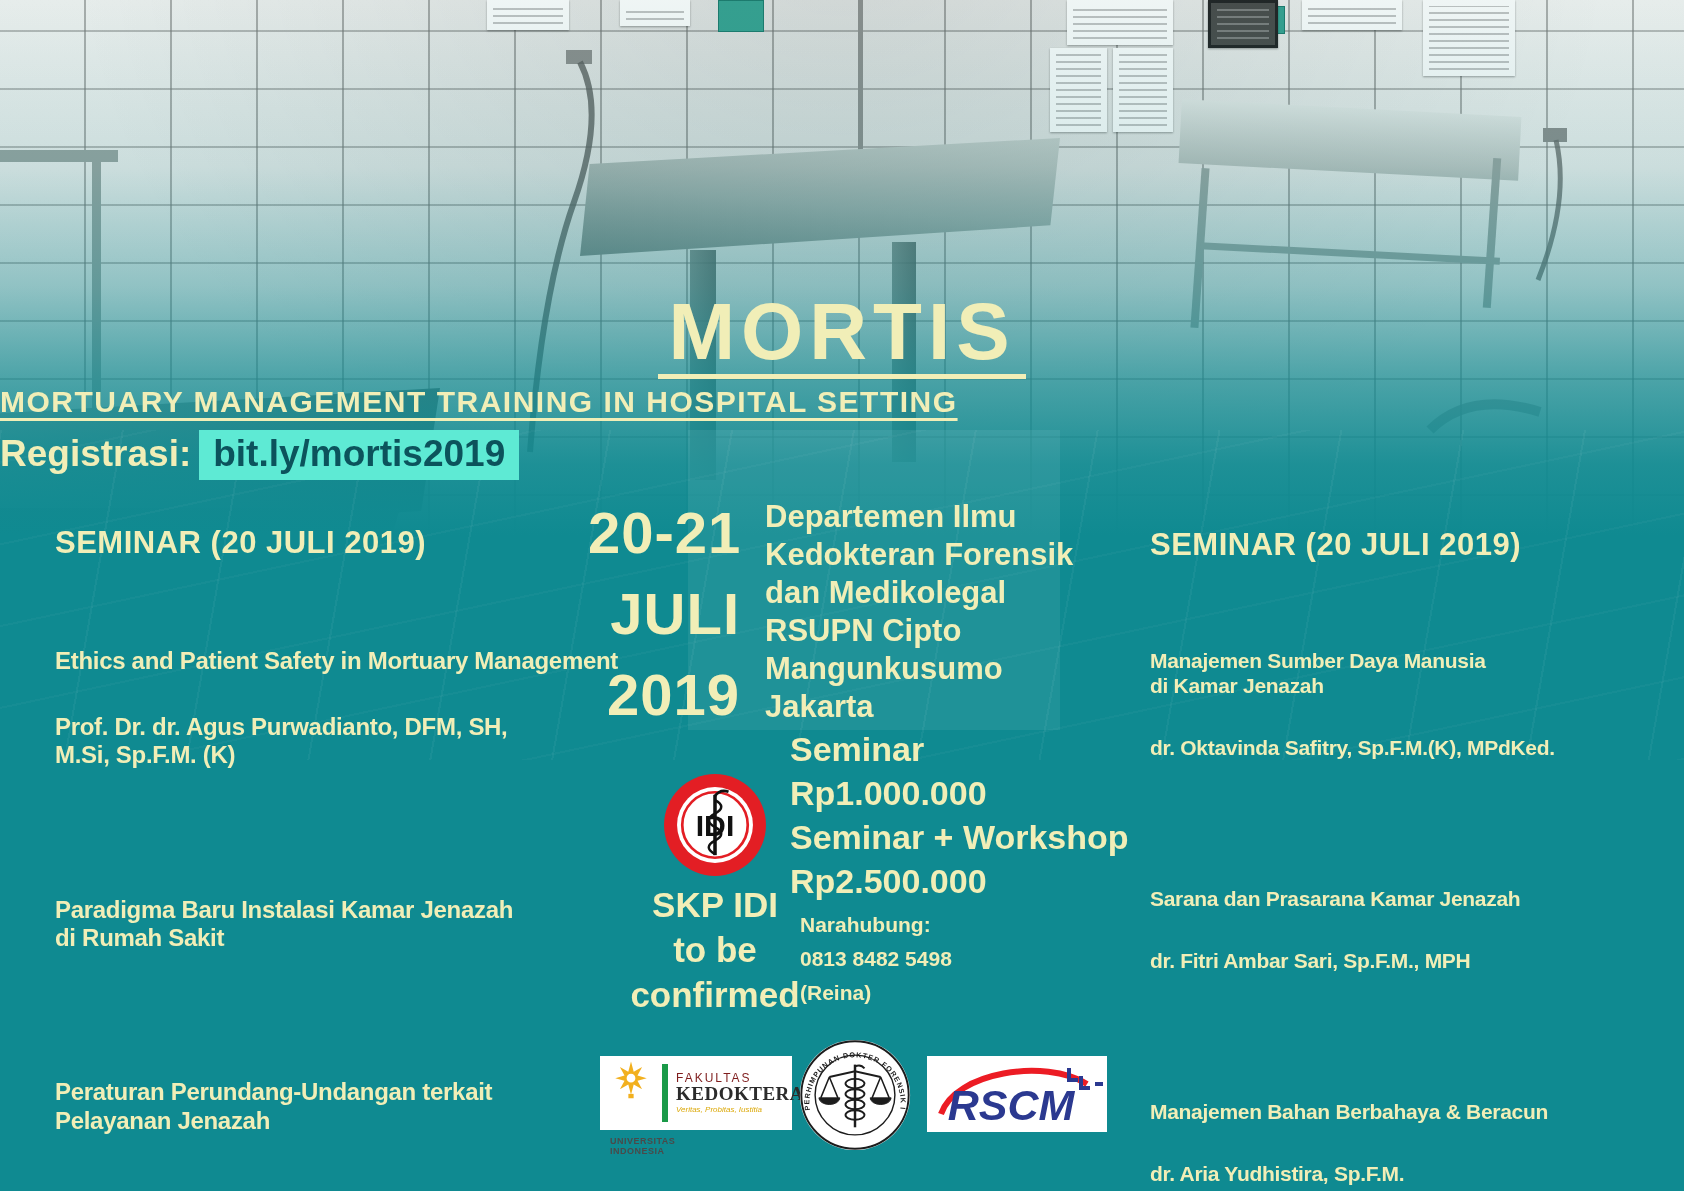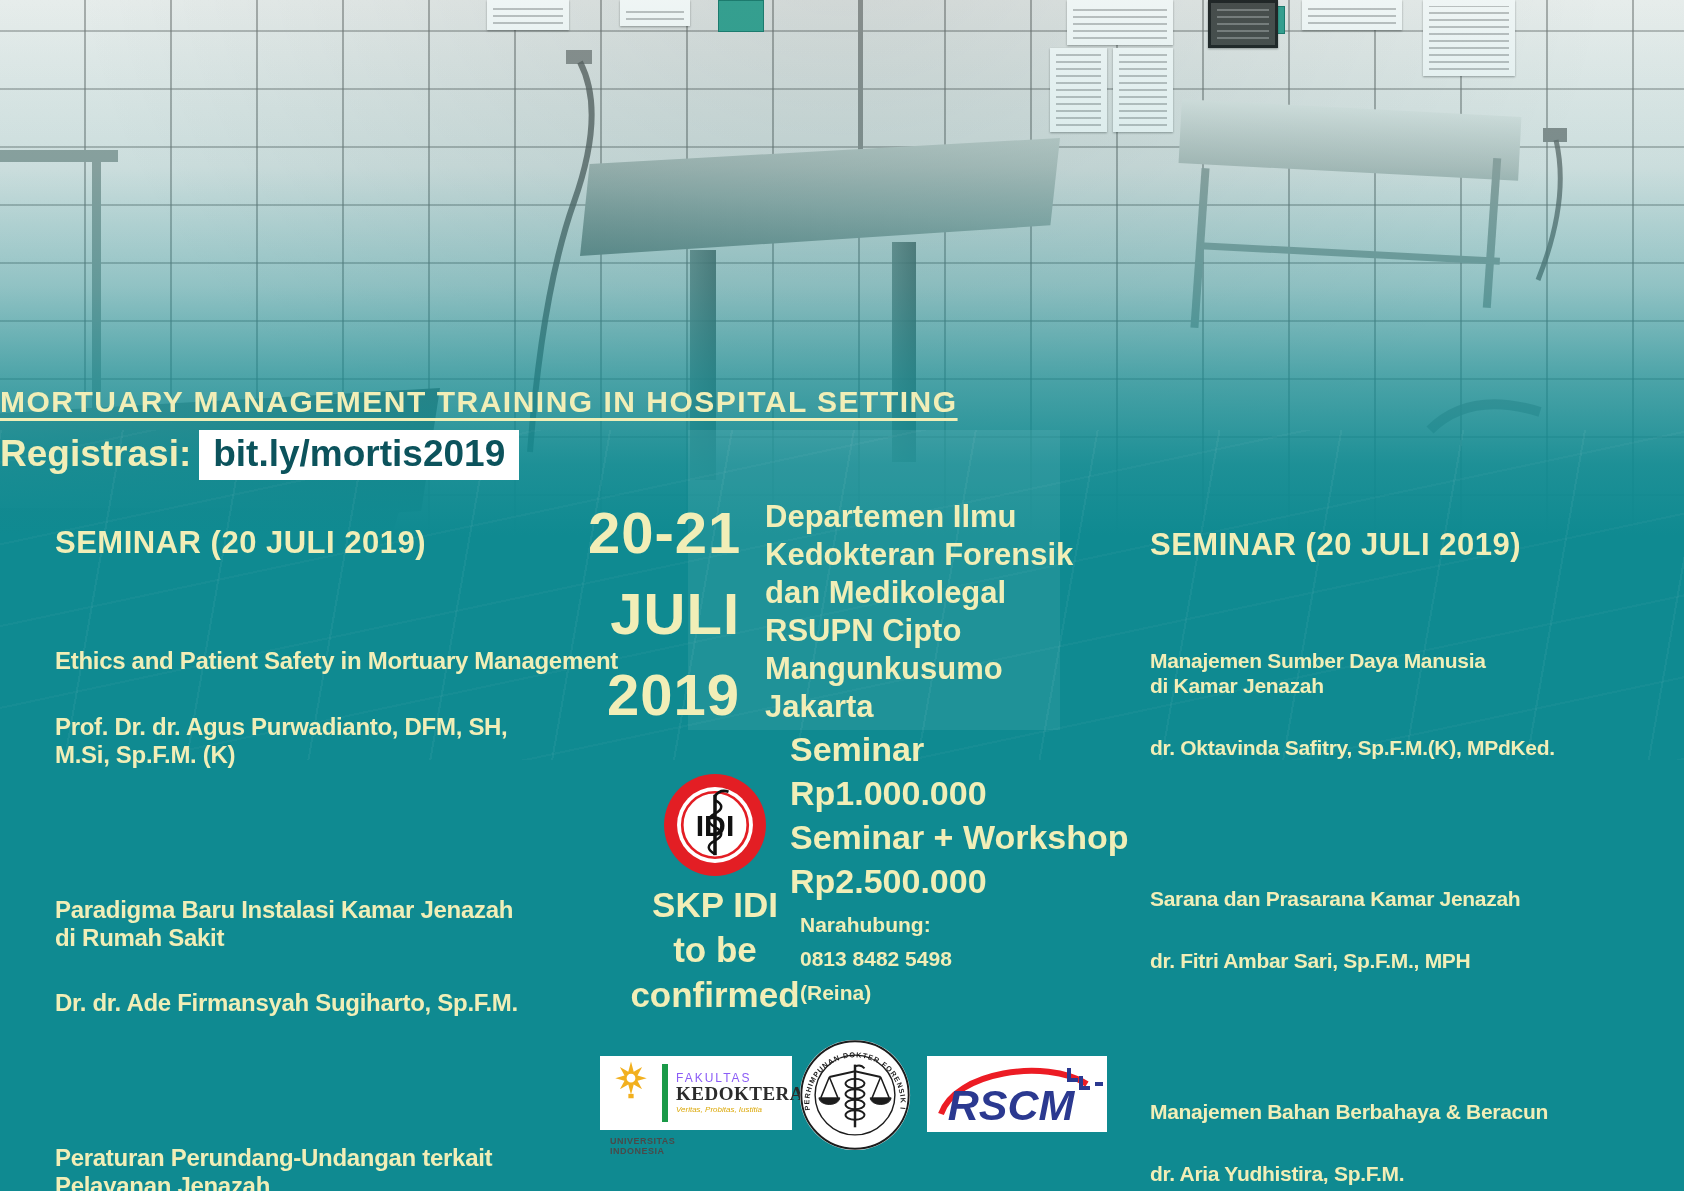--- a/index.html
+++ b/index.html
@@ -60,21 +60,21 @@
       repeating-linear-gradient(-12deg, rgba(255,255,255,0.06) 0 2px, transparent 2px 80px);
   }
   
   .hdr{position:absolute;left:0;top:0;width:1620px;text-align:left;}
   .title{position:absolute;top:292px;left:0;right:0;}
   .title span{display:inline-block;font-size:80px;letter-spacing:6px;
     border-bottom:5px solid #F1EEB7;padding:0 10px 2px;line-height:1.0;}
   .subtitle{position:absolute;top:385px;left:0;right:0;font-size:30px;letter-spacing:1.5px;
     text-decoration:underline;text-underline-offset:6px;text-decoration-thickness:3px;}
   .registration{position:absolute;top:430px;left:0;right:0;font-size:37px;}
-  .registration .reg-link{display:inline-block;background:#ffffff;color:#0C535C;
+  .registration .reg-link{display:inline-block;background:#5eead4;color:#0C535C;
     padding:3px 14px 5px;margin-left:8px;}
   
   .col{position:absolute;white-space:pre;line-height:1.16;}
   .col-heading{font-size:31px;letter-spacing:.5px;margin-bottom:12px;white-space:pre;}
   .sem-item{margin-bottom:15px;}
   .sem-title,.sem-speaker{font-size:24px;letter-spacing:-0.3px;white-space:pre;line-height:1.18;}
   .left-col{left:55px;top:488px;width:530px;}
   .right-col{left:1150px;top:490px;width:500px;}
   .right-col .sem-title,.right-col .sem-speaker{font-size:21px;}
   
@@ -89,21 +89,21 @@
   
   .fkui{position:absolute;left:600px;top:1056px;width:192px;height:74px;background:#fff;
     display:flex;align-items:center;color:#4a4a4a;font-weight:bold;}
   .fkui .mark{width:54px;height:70px;margin-left:4px;flex:0 0 auto;}
   .fkui .uni{font-size:9px;letter-spacing:.5px;text-align:center;line-height:10px;margin-top:34px;
     position:absolute;left:6px;top:8px;width:52px;}
   .fkui .motto{font-size:8px;color:#DCA90A;font-style:italic;font-weight:normal;
     font-family:Liberation Sans, sans-serif;margin-top:2px;}
   .fkui .bar{width:6px;height:58px;background:#1A9A48;margin:0 8px 0 4px;flex:0 0 auto;}
   .fkui .fak{line-height:1.05;}
-  .fkui .fak .f1{font-size:12px;color:#8b5cf6;letter-spacing:2px;font-weight:normal;}
+  .fkui .fak .f1{font-size:12px;color:#7f1d1d;letter-spacing:2px;font-weight:normal;}
   .fkui .fak .f2{font-size:19px;color:#2b2b2b;letter-spacing:.5px;font-family:"Liberation Serif",serif;}
   .pdfi{position:absolute;left:798px;top:1038px;width:114px;height:114px;}
   .rscm{position:absolute;left:927px;top:1056px;width:180px;height:76px;background:#fff;}
   [data-interactable]{}
 </style>
 </head>
 <body>
 
 <div id="poster" data-interactable="false">
 
@@ -155,36 +155,38 @@
     <div class="frame" style="left:1200px;top:250px;width:300px;height:7px;transform:rotate(3deg);" data-interactable="false"></div>
     <div class="slab slab-left" data-interactable="false"></div>
     <div class="slab slab-left-face" data-interactable="false"></div>
     <div class="leg" style="left:170px;top:600px;width:70px;height:10px;opacity:.8;" data-interactable="false"></div>
   </div>
 
   <div class="overlay" data-interactable="false"></div>
   <div class="floor-hint" data-interactable="false"></div>
   <div class="floor-lines" data-interactable="false"></div>
 
+  <div class="title" data-interactable="false" style="text-align:center;">
+    <span data-interactable="false">MORTIS</span>
+  </div>
   <div class="hdr subtitle" data-interactable="false">MORTUARY MANAGEMENT TRAINING IN HOSPITAL SETTING</div>
   <div class="hdr registration" data-interactable="false">
     <span data-interactable="false">Registrasi:</span><span class="reg-link" data-interactable="true">bit.ly/mortis2019</span>
   </div>
 
   <div class="col left-col" data-interactable="false">
     <div class="col-heading" data-interactable="false">SEMINAR (20 JULI 2019)</div>
     <div class="sem-item" data-interactable="false">
       <div class="sem-title" data-interactable="false">Ethics and Patient Safety in Mortuary Management</div>
       <div class="sem-speaker" data-interactable="false">Prof. Dr. dr. Agus Purwadianto, DFM, SH,
 M.Si, Sp.F.M. (K)</div>
     </div>
     <div class="sem-item" data-interactable="false">
       <div class="sem-title" data-interactable="false">Paradigma Baru Instalasi Kamar Jenazah
 di Rumah Sakit</div>
-      <div class="sem-speaker" data-interactable="false">Dr. dr. Ade Firmansyah Sugiharto, Sp.F.M.</div>
     </div>
     <div class="sem-item" data-interactable="false">
       <div class="sem-title" data-interactable="false">Peraturan Perundang-Undangan terkait
 Pelayanan Jenazah</div>
       
     </div>
     
     
     
     

